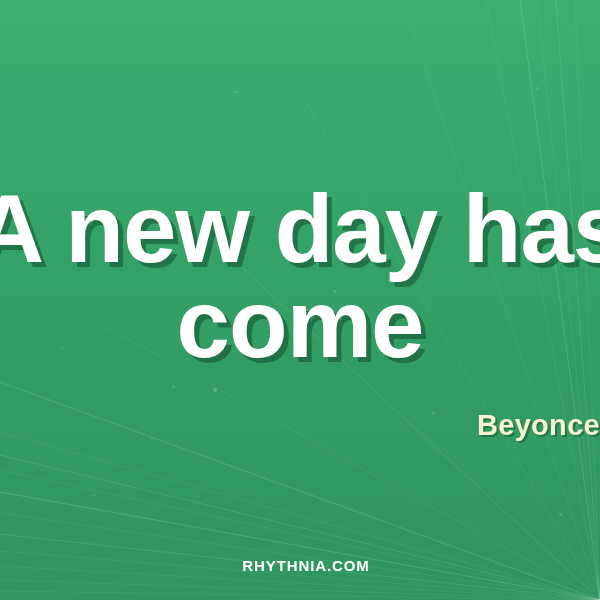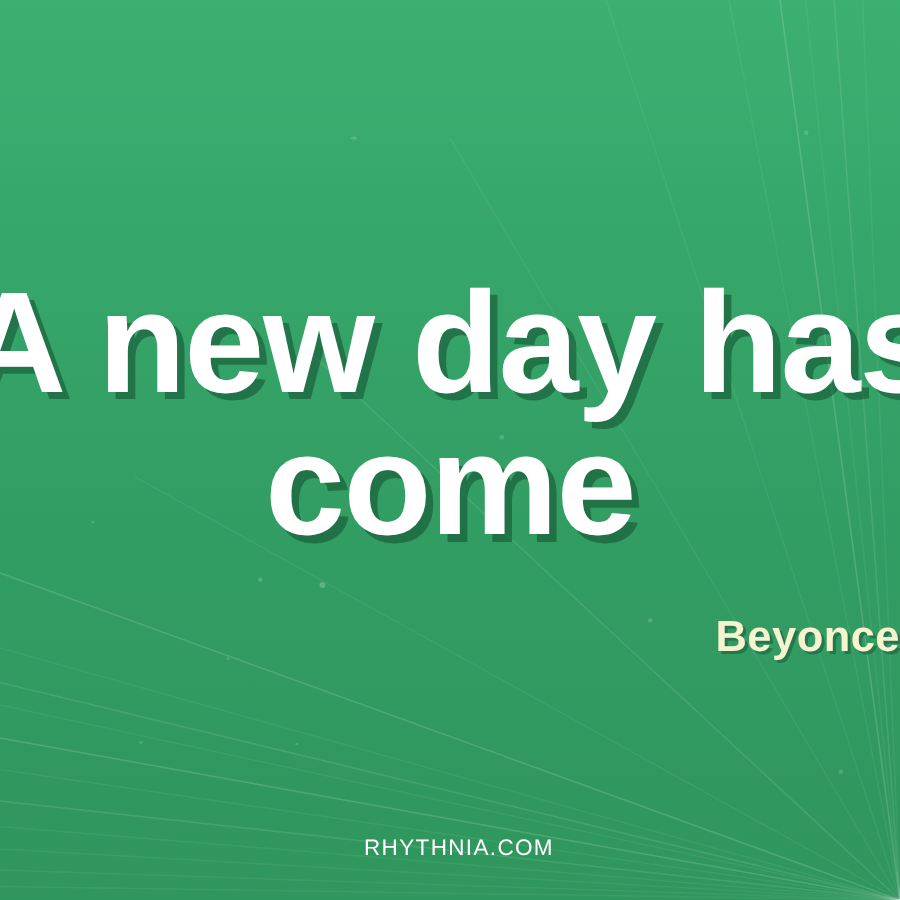--- a/index.html
+++ b/index.html
@@ -89,21 +89,21 @@
   }
 
   .footer {
     position: absolute;
     top: 557px;
     left: 0;
     right: 0;
     text-align: center;
     color: #ffffff;
     font-size: 15px;
-    font-weight: normal;
+    font-weight: bold;
     letter-spacing: 0.9px;
     padding-left: 12px;
   }
 </style>
 </head>
 <body>
 
 <div class="card">
 
   <svg class="rays" viewBox="0 0 600 600" preserveAspectRatio="none">

